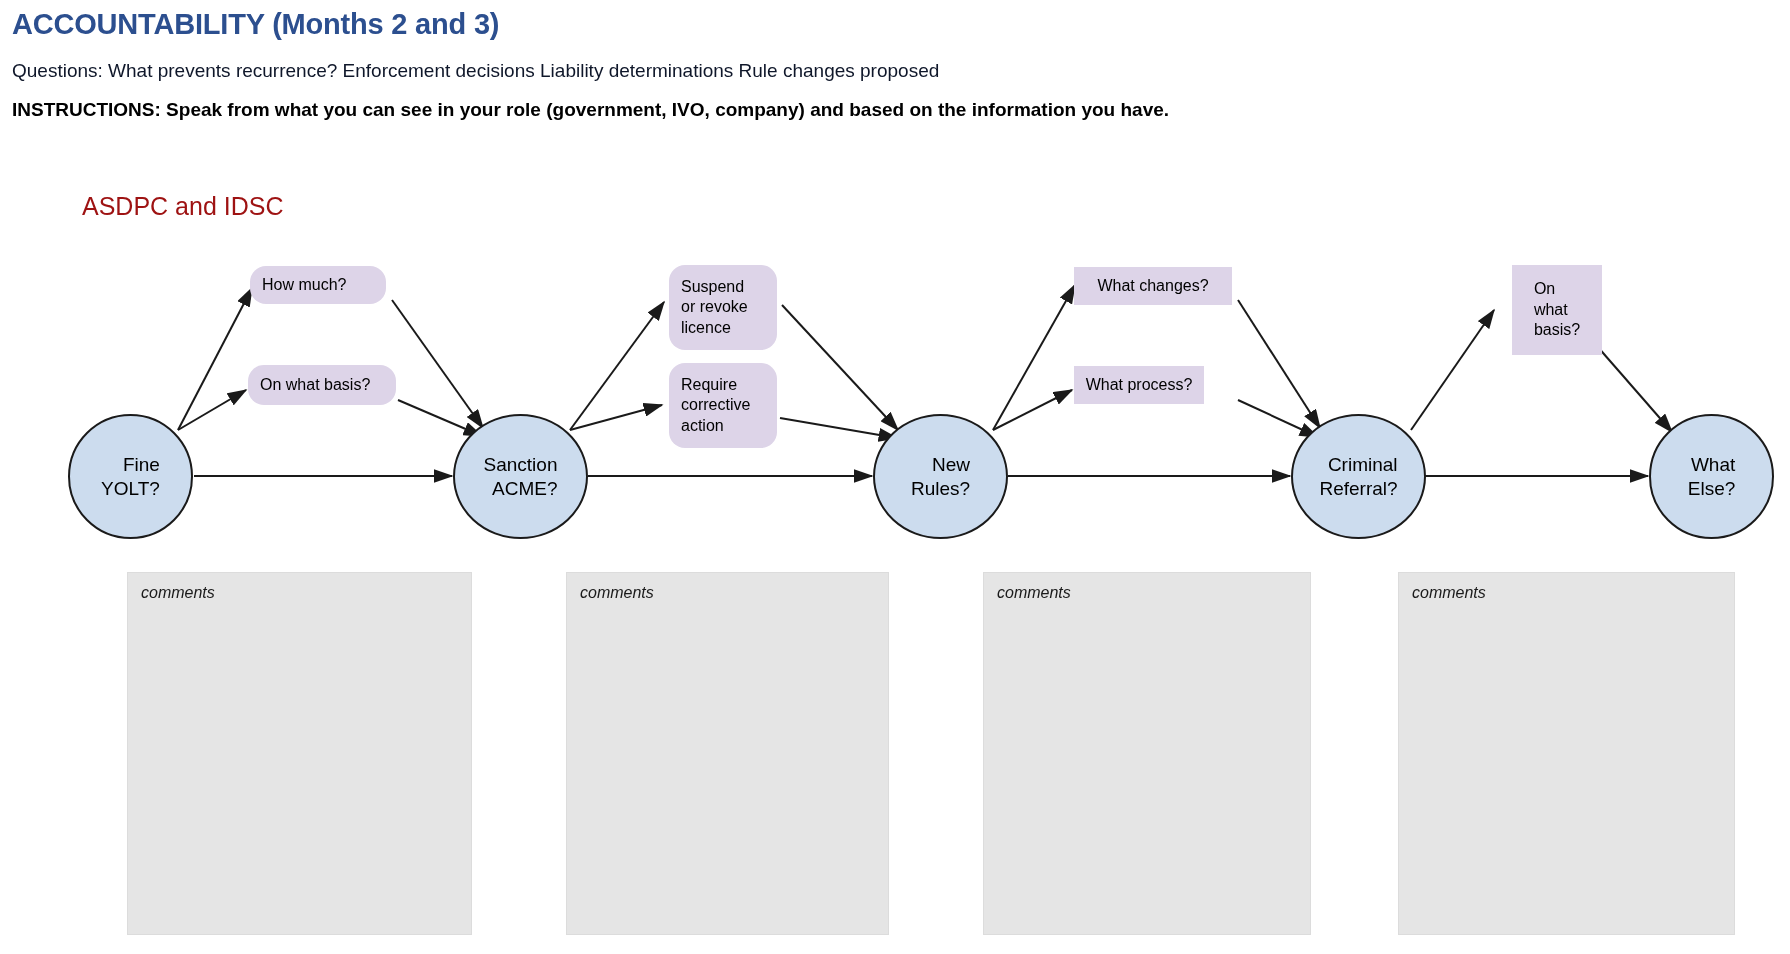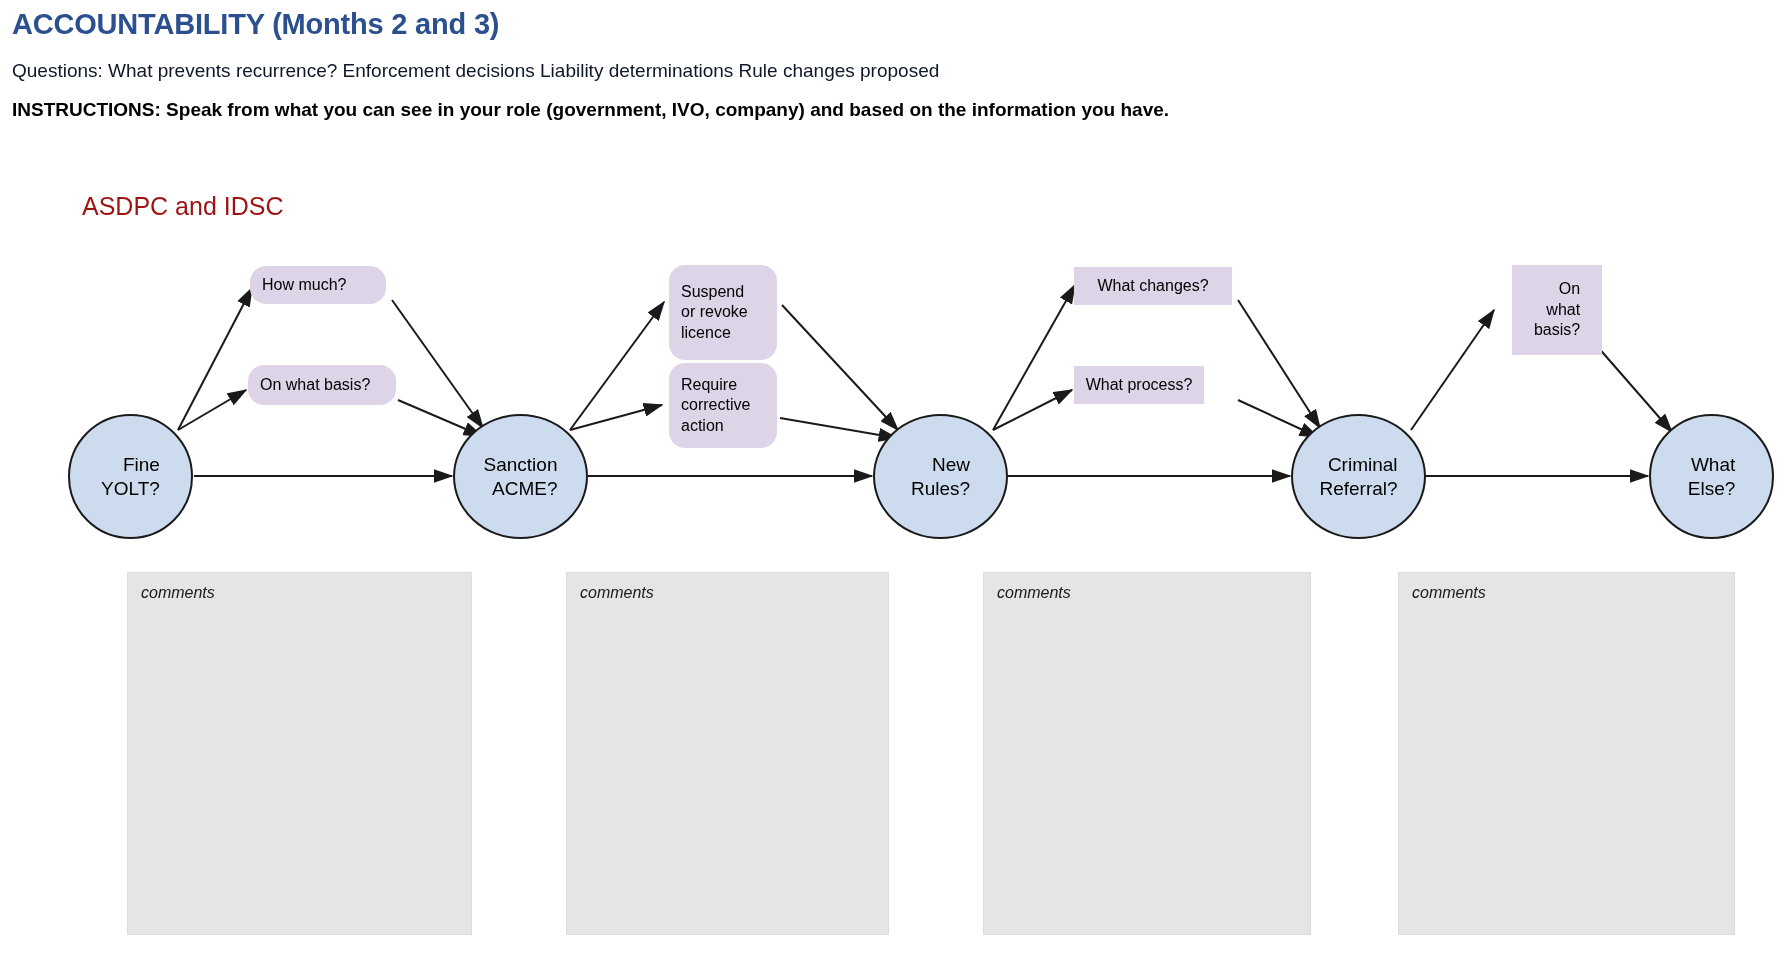--- a/index.html
+++ b/index.html
@@ -95,21 +95,21 @@
     white-space: pre-line;
   }
 
   .q-box {
     position: absolute;
     background: #ddd4e8;
     box-sizing: border-box;
     display: flex;
     align-items: center;
     justify-content: center;
-    text-align: right;
+    text-align: left;
     font-size: 16px;
     line-height: 1.28;
     color: #000000;
     white-space: pre-line;
     padding: 2px 4px;
   }
   .q-box.left-align {
     justify-content: flex-start;
     text-align: left;
     padding-left: 12px;
@@ -181,21 +181,21 @@
       <line x1="1411" y1="430" x2="1494" y2="310"></line>
 
       <line x1="1583" y1="330" x2="1672" y2="432"></line>
     </g>
   </svg>
 
   <div class="q-box left-align" style="left:250px; top:266px; width:136px; height:38px;">How much?</div>
 
   <div class="q-box left-align" style="left:248px; top:365px; width:148px; height:40px;">On what basis?</div>
 
-  <div class="q-box left-align" style="left:669px; top:265px; width:108px; height:95px;">Suspend
+  <div class="q-box left-align" style="left:669px; top:265px; width:108px; height:85px;">Suspend
 or revoke
 licence</div>
 
   <div class="q-box left-align" style="left:669px; top:363px; width:108px; height:85px;">Require
 corrective
 action</div>
 
   <div class="q-box" style="left:1074px; top:267px; width:158px; height:38px;">What changes?</div>
 
   <div class="q-box" style="left:1074px; top:366px; width:130px; height:38px;">What process?</div>

